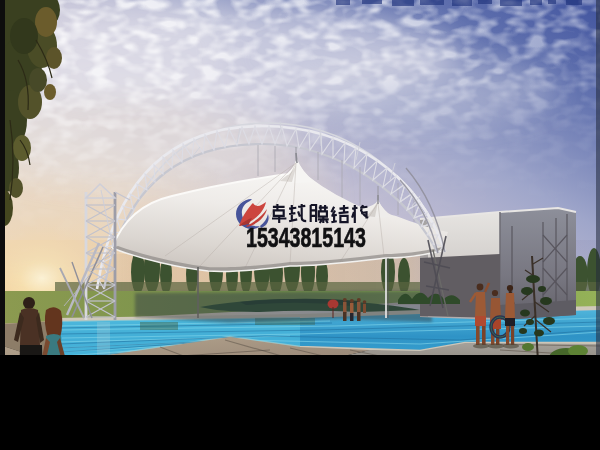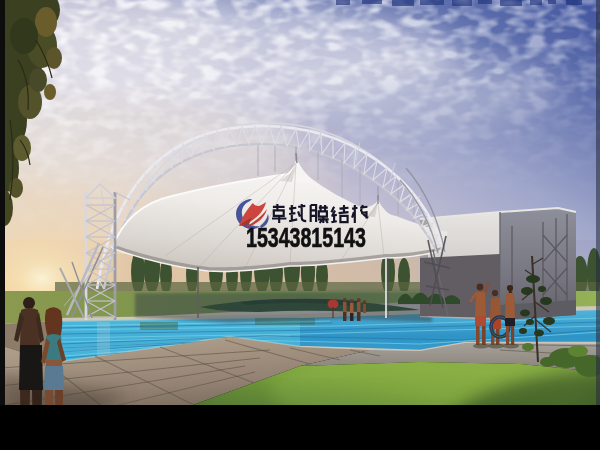--- a/index.html
+++ b/index.html
@@ -1,16 +1,16 @@
 <!DOCTYPE html>
 <html><head>
 <meta charset="utf-8">
 <style>
 html,body{margin:0;padding:0;background:#000;}
-#scene{position:relative;width:600px;height:405px;overflow:hidden;font-family:"Liberation Sans",sans-serif;}
+#scene{position:relative;width:600px;height:355px;overflow:hidden;font-family:"Liberation Sans",sans-serif;}
 </style>
 </head>
 <body>
 
 <div id="scene">
 <svg width="600" height="450" viewBox="0 0 600 450" xmlns="http://www.w3.org/2000/svg">
 <defs>
 <linearGradient id="sky" x1="1" y1="0" x2="0.1" y2="0.9">
  <stop offset="0" stop-color="#41549f"></stop>
  <stop offset="0.18" stop-color="#6474b0"></stop>

